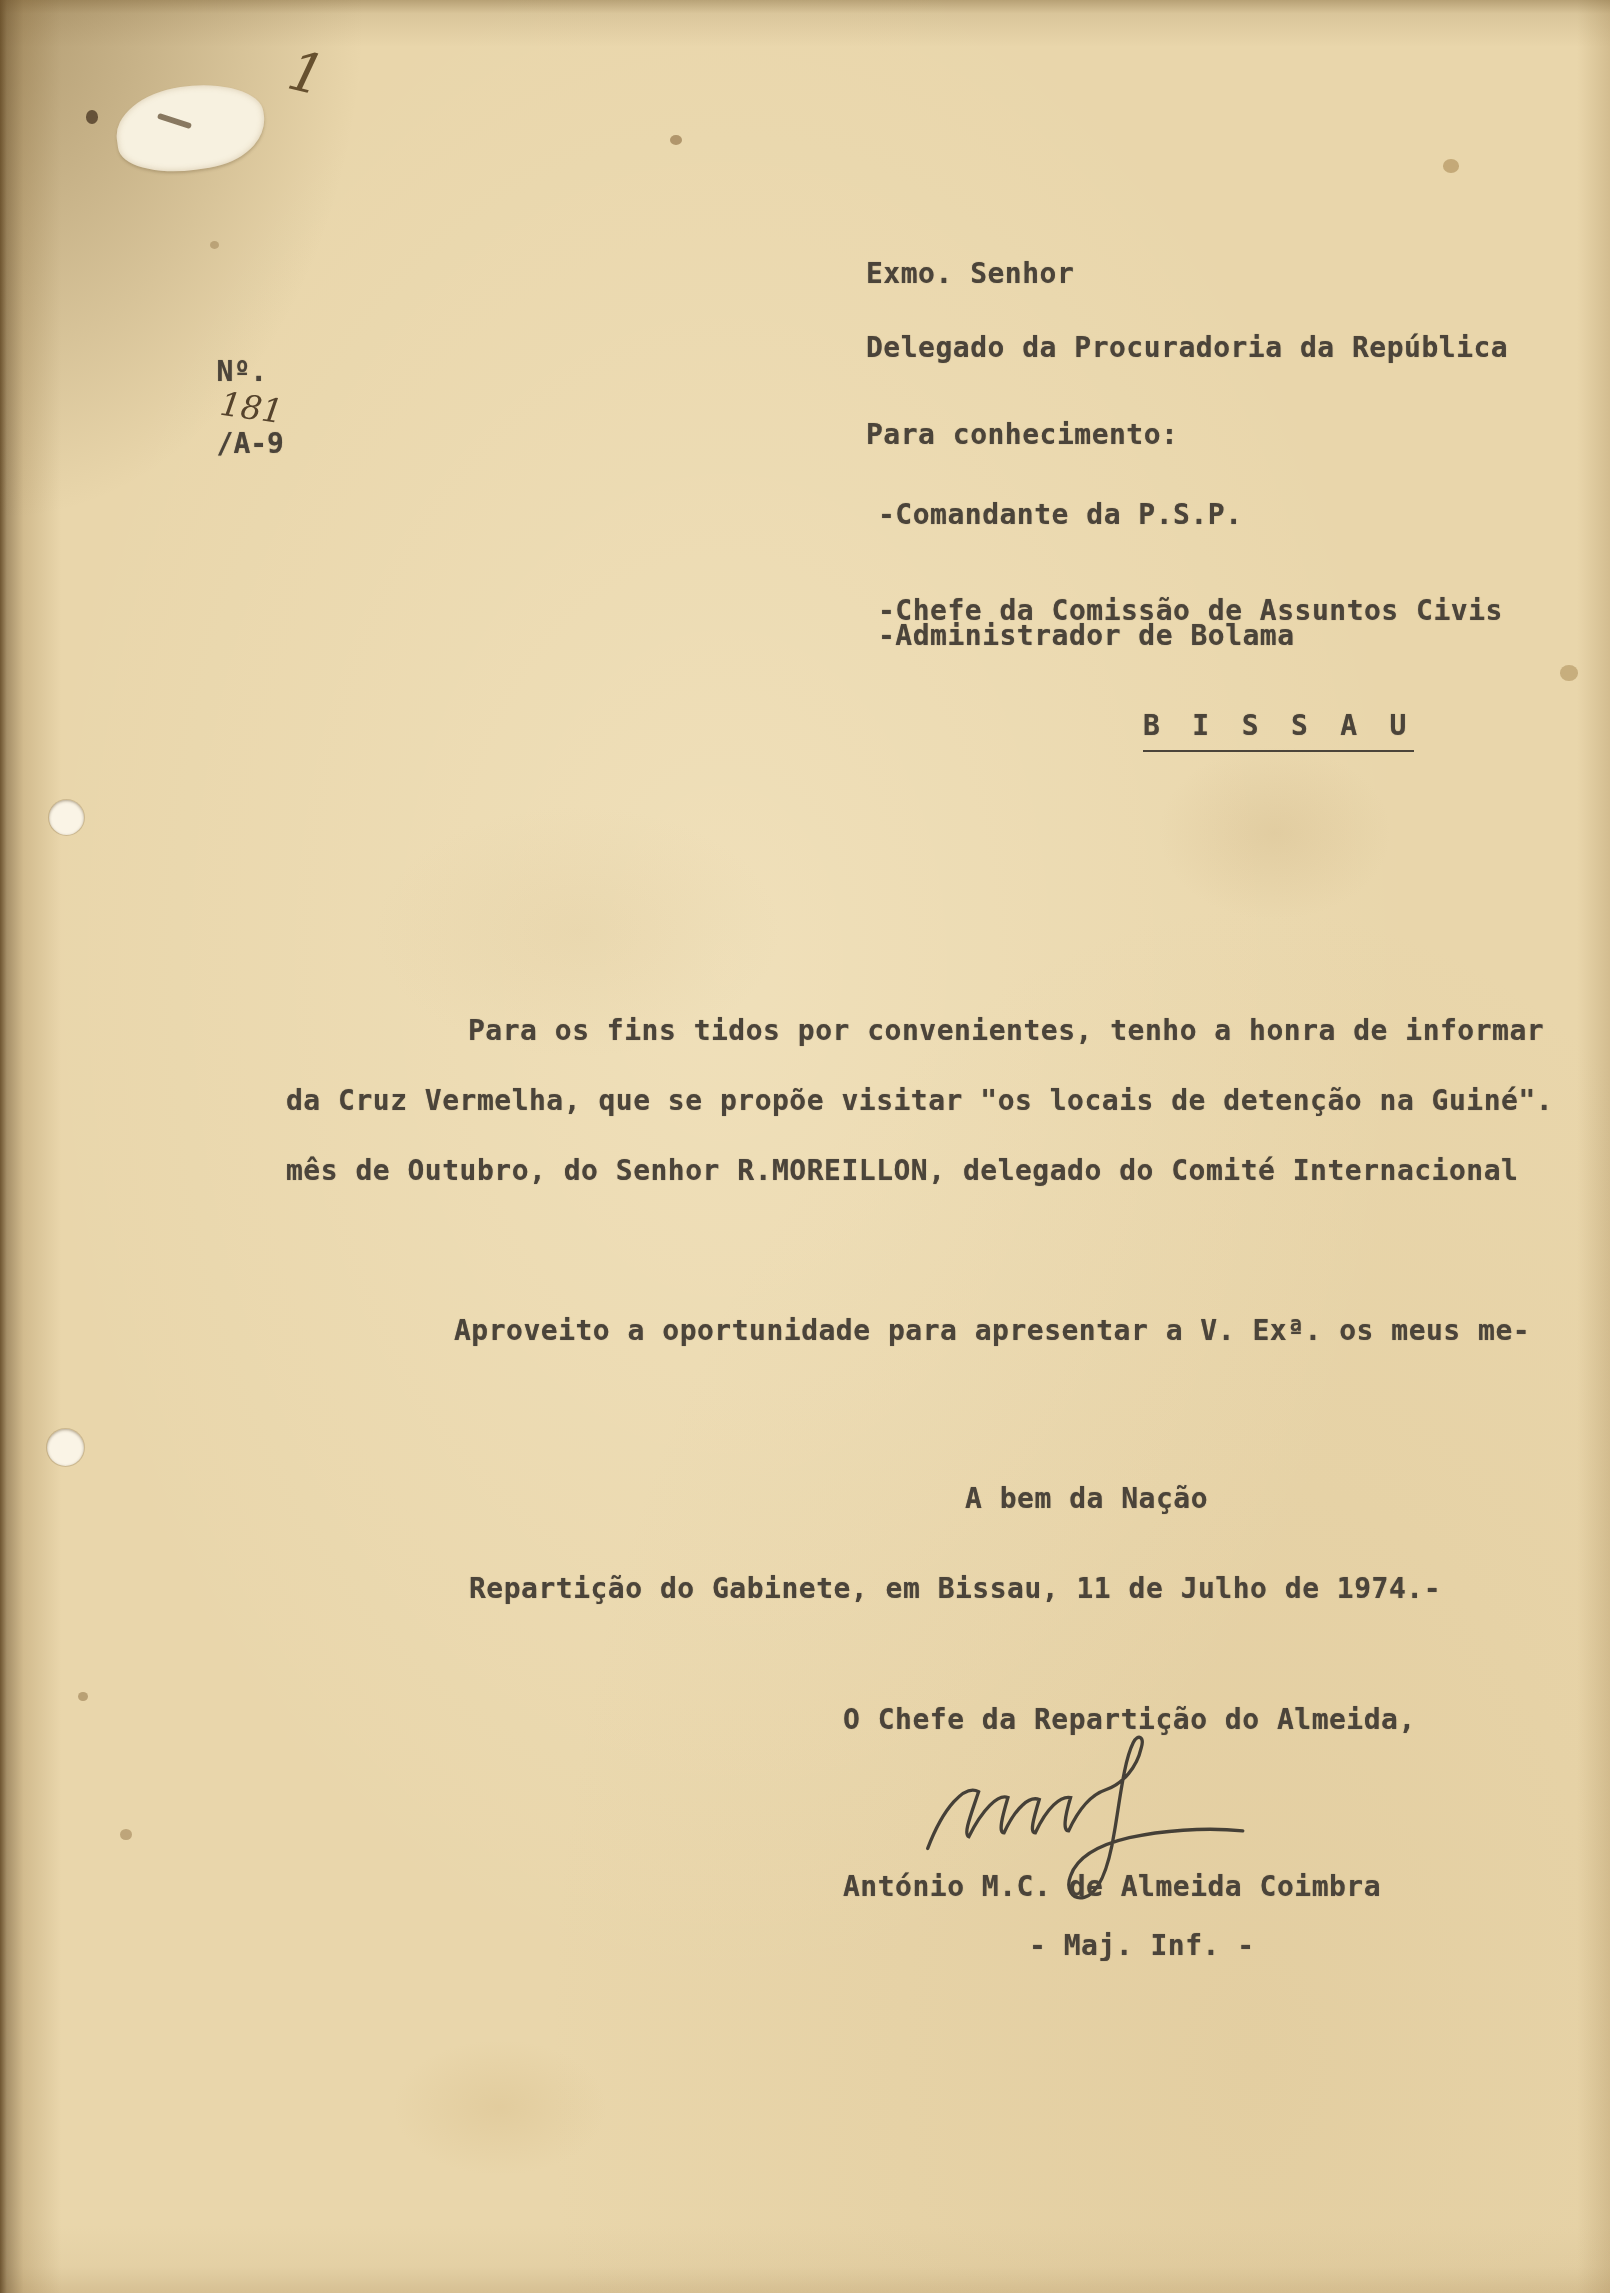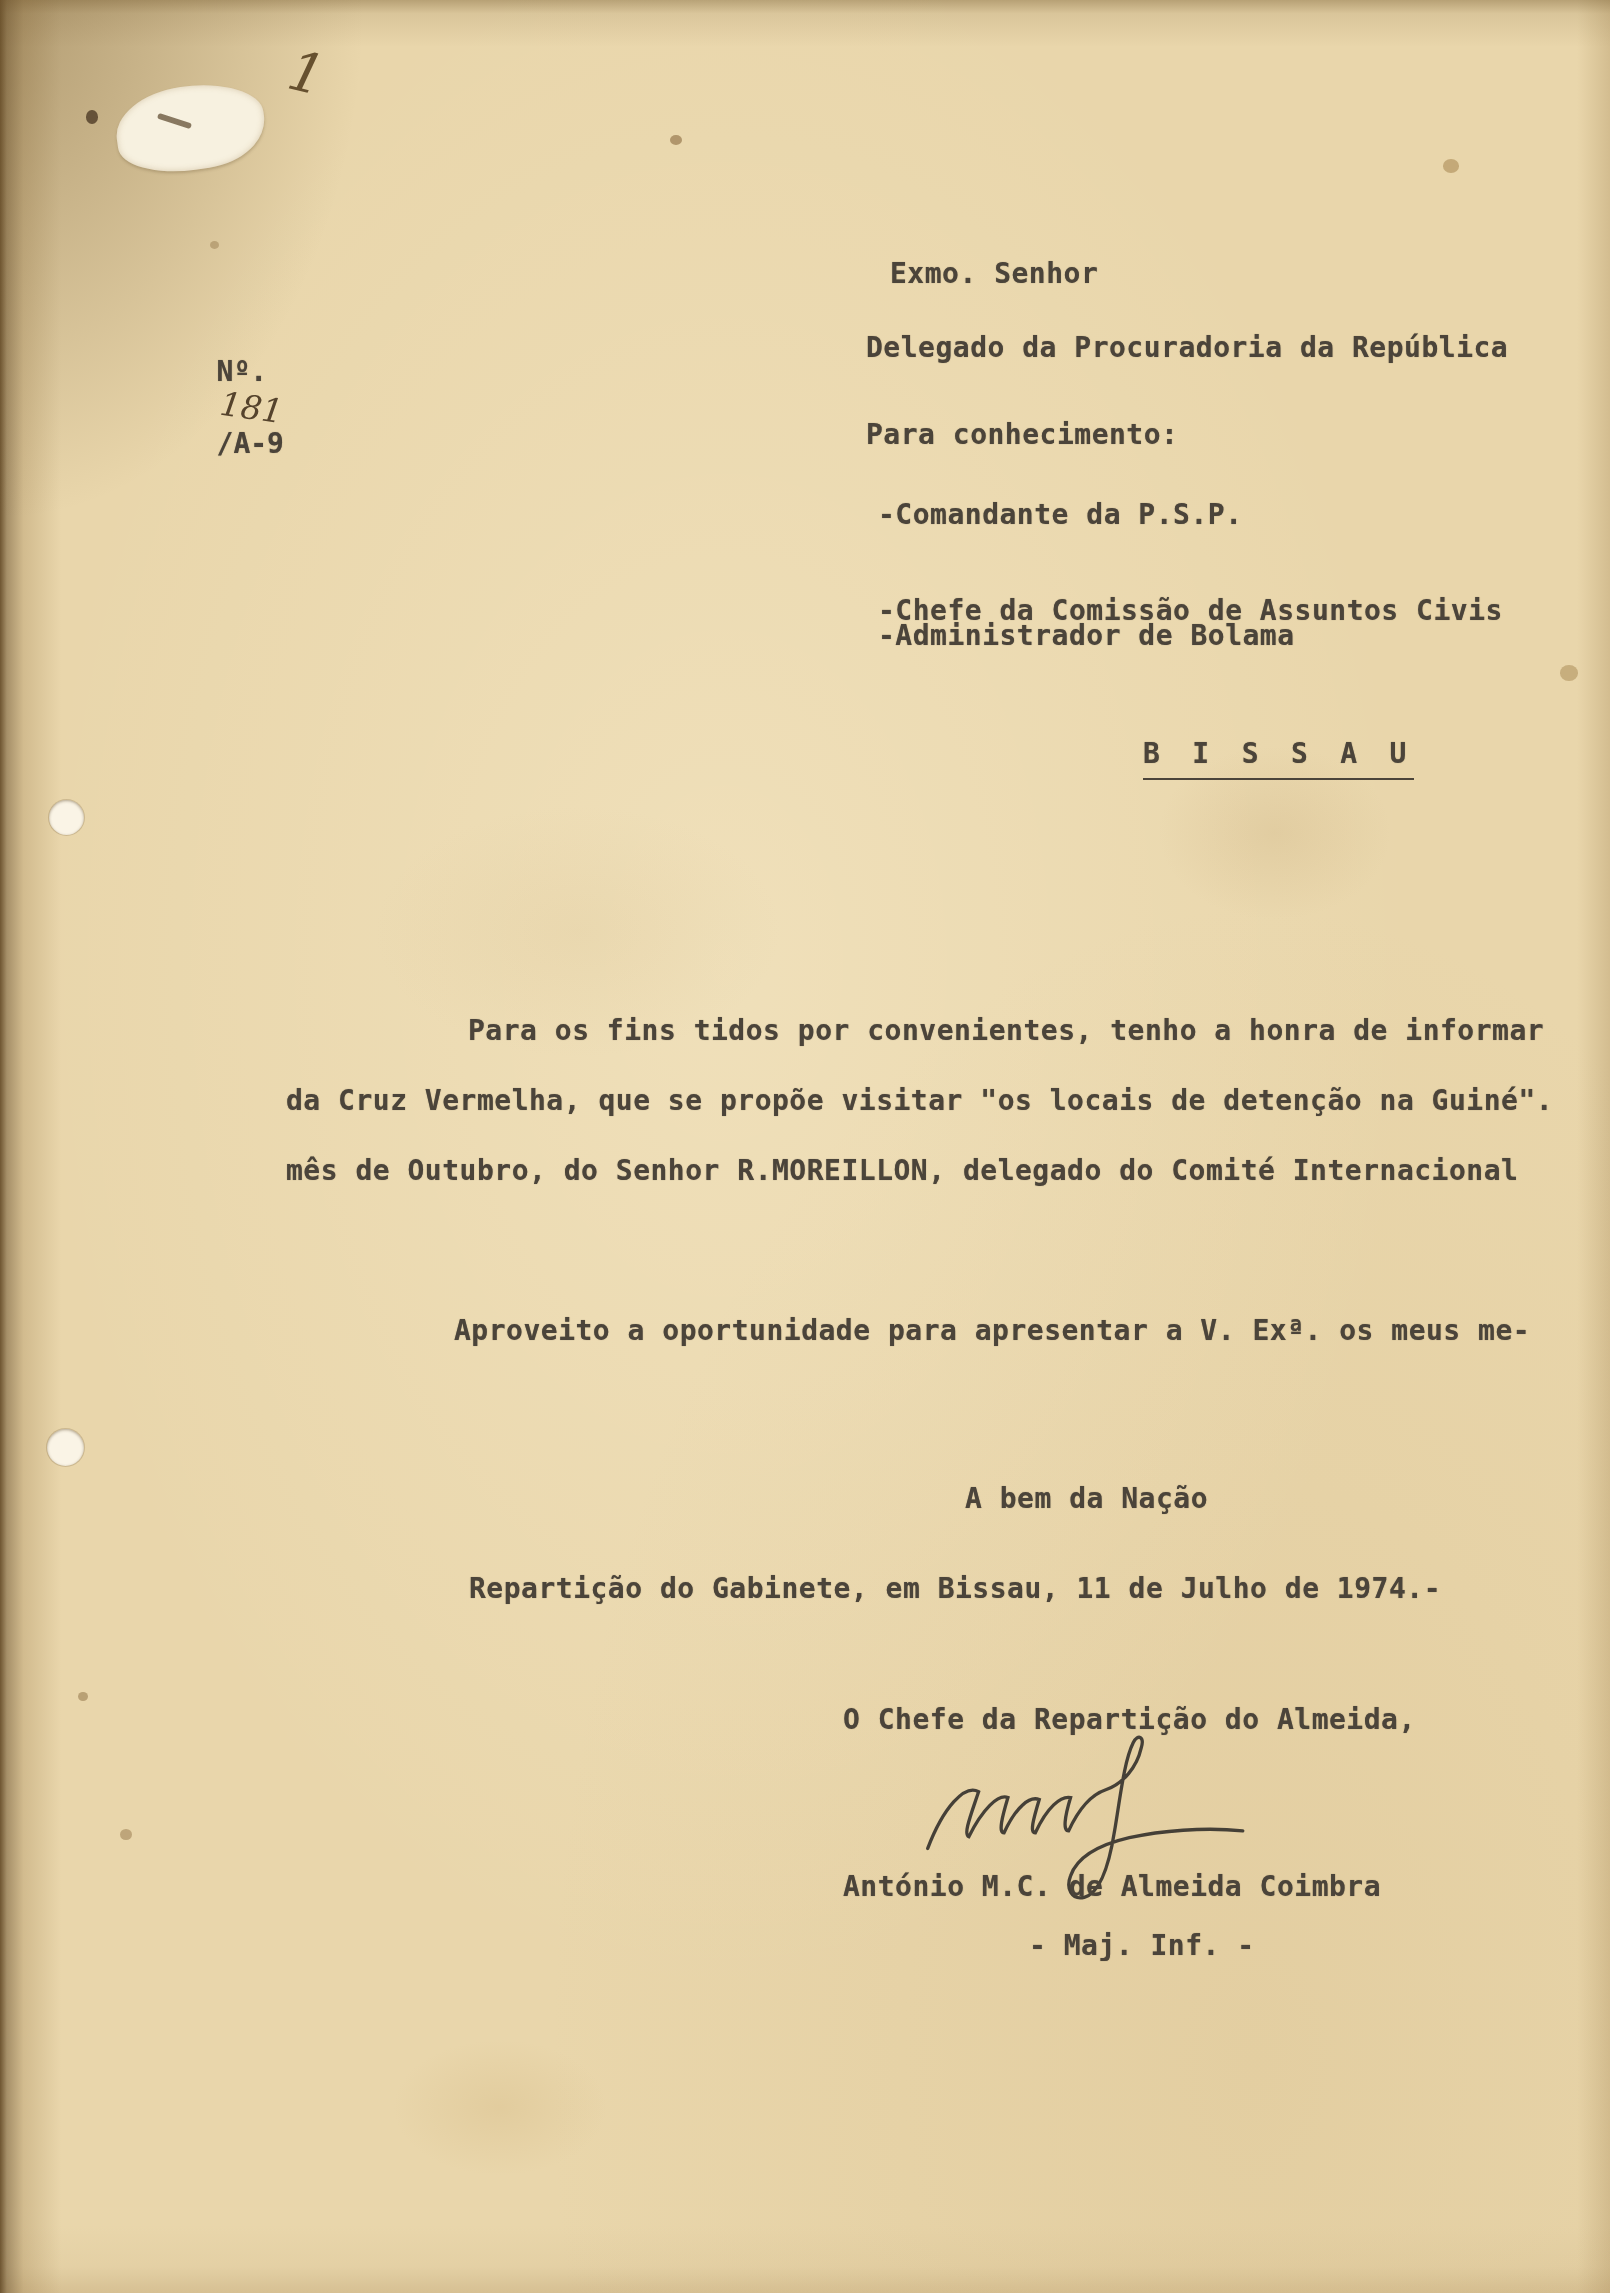--- a/index.html
+++ b/index.html
@@ -102,29 +102,29 @@
   <div class="stain" style="left:372px;top:804px;width:412px;height:255px;background:radial-gradient(ellipse, rgba(210,185,135,0.16), rgba(210,185,135,0) 70%);"></div>
 
   <div class="page-marker">1</div>
 
   <div class="ref">
     <span class="typed-part">Nº.</span>
     <span class="hand">181</span>
     <span class="typed-part">/A-9</span>
   </div>
 
-  <div class="typed" style="left:866px;top:257px;margin-left:24px;">Exmo. Senhor</div>
+  <div class="typed" style="left:866px;top:257px;">Exmo. Senhor</div>
   <div class="typed" style="left:866px;top:331px;">Delegado da Procuradoria da República</div>
 
   <div class="typed" style="left:866px;top:418px;">Para conhecimento:</div>
   <div class="typed" style="left:878px;top:498px;">-Comandante da P.S.P.</div>
   <div class="typed" style="left:878px;top:559px;margin-top:35px;">-Chefe da Comissão de Assuntos Civis</div>
   <div class="typed" style="left:878px;top:619px;">-Administrador de Bolama</div>
 
-  <div class="typed city" style="left:1143px;top:737px;text-align:center;">B I S S A U</div>
+  <div class="typed city" style="left:1143px;top:709px;text-align:center;">B I S S A U</div>
 
   <div class="block" style="left:286px;top:996px;width:1284px;">
     <div class="line indent">Para os fins tidos por convenientes, tenho a honra de informar</div>
     <div class="line">da Cruz Vermelha, que se propõe visitar "os locais de detenção na Guiné".</div>
     <div class="line">mês de Outubro, do Senhor R.MOREILLON, delegado do Comité Internacional</div>
   </div>
 
   <div class="block" style="left:272px;top:1296px;width:1284px;">
     <div class="line indent">Aproveito a oportunidade para apresentar a V. Exª. os meus me-</div>
   </div>

